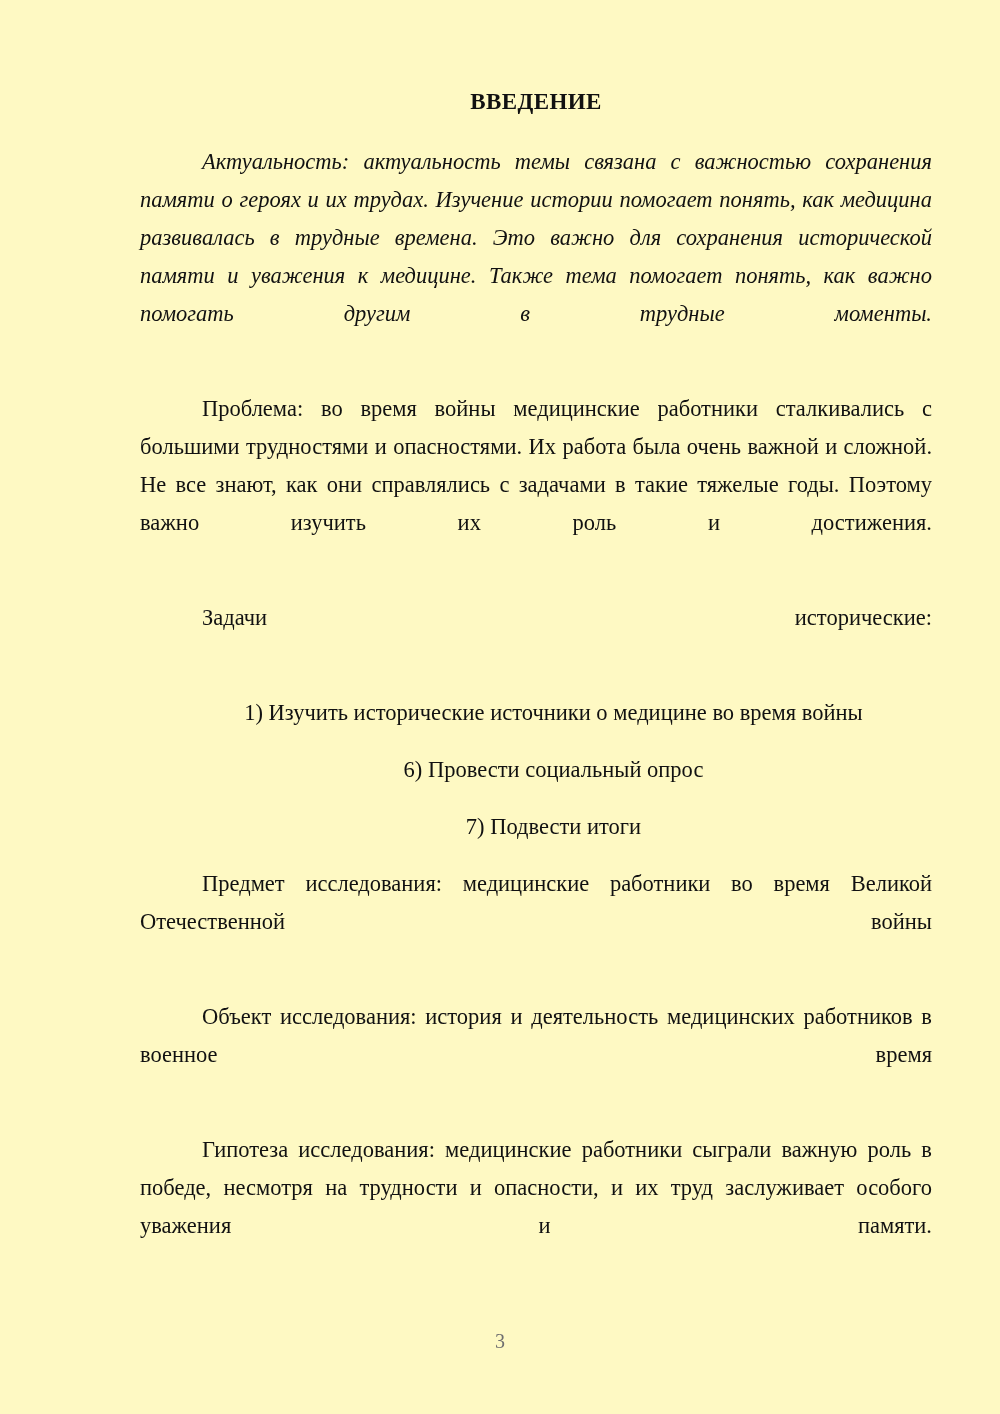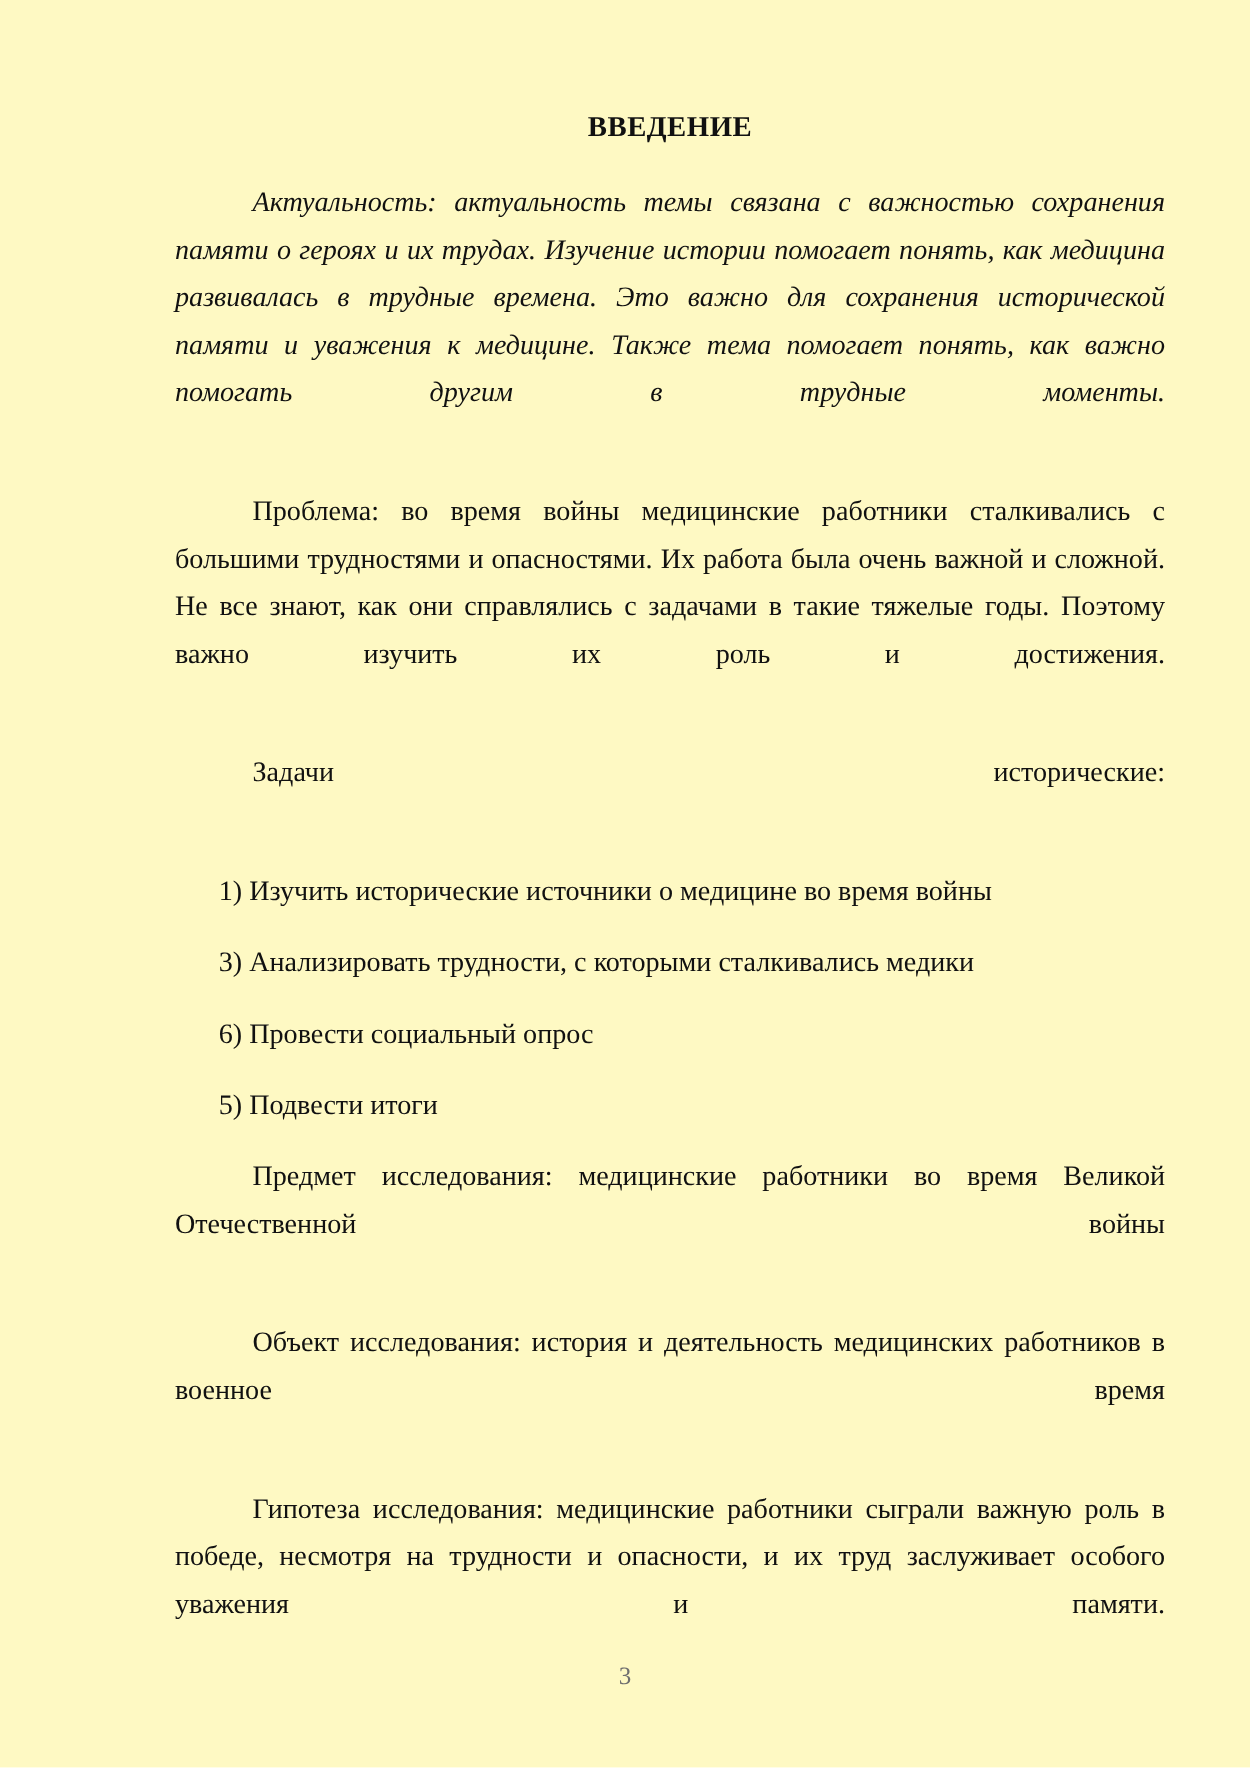--- a/index.html
+++ b/index.html
@@ -52,21 +52,21 @@
   }
   
   .para::after {
     content: "";
     display: inline-block;
     width: 100%;
   }
   .list-item {
     font-size: 22.5px;
     line-height: 38px;
-    text-align: left;
+    text-align: center;
     margin: 0;
     padding-top: 19px;
     padding-left: 35px;
     text-indent: 0;
   }
   .page-number {
     position: absolute;
     left: 0;
     right: 0;
     top: 1331px;
@@ -85,23 +85,22 @@
     <h1 class="doc-title">ВВЕДЕНИЕ</h1>
 
     <p class="para first">Актуальность: актуальность темы связана с важностью сохранения памяти о героях и их трудах. Изучение истории помогает понять, как медицина развивалась в трудные времена. Это важно для сохранения исторической памяти и уважения к медицине. Также тема помогает понять, как важно помогать другим в трудные моменты.</p>
 
     <p class="para">Проблема: во время войны медицинские работники сталкивались с большими трудностями и опасностями. Их работа была очень важной и сложной. Не все знают, как они справлялись с задачами в такие тяжелые годы. Поэтому важно изучить их роль и достижения.</p>
 
 
     <p class="para">Задачи исторические:</p>
 
     <p class="list-item">1) Изучить исторические источники о медицине во время войны</p>
-    <p class="list-item">3) Анализировать трудности, с которыми сталкивались медики</p>
     <p class="list-item">6) Провести социальный опрос</p>
-    <p class="list-item">5) Подвести итоги</p>
+    <p class="list-item">7) Подвести итоги</p>
 
     <p class="para">Предмет исследования: медицинские работники во время Великой Отечественной войны</p>
 
     <p class="para">Объект исследования: история и деятельность медицинских работников в военное время</p>
 
     <p class="para">Гипотеза исследования: медицинские работники сыграли важную роль в победе, несмотря на трудности и опасности, и их труд заслуживает особого уважения и памяти.</p>
 
   </div>
 
   <div class="page-number">3</div>

